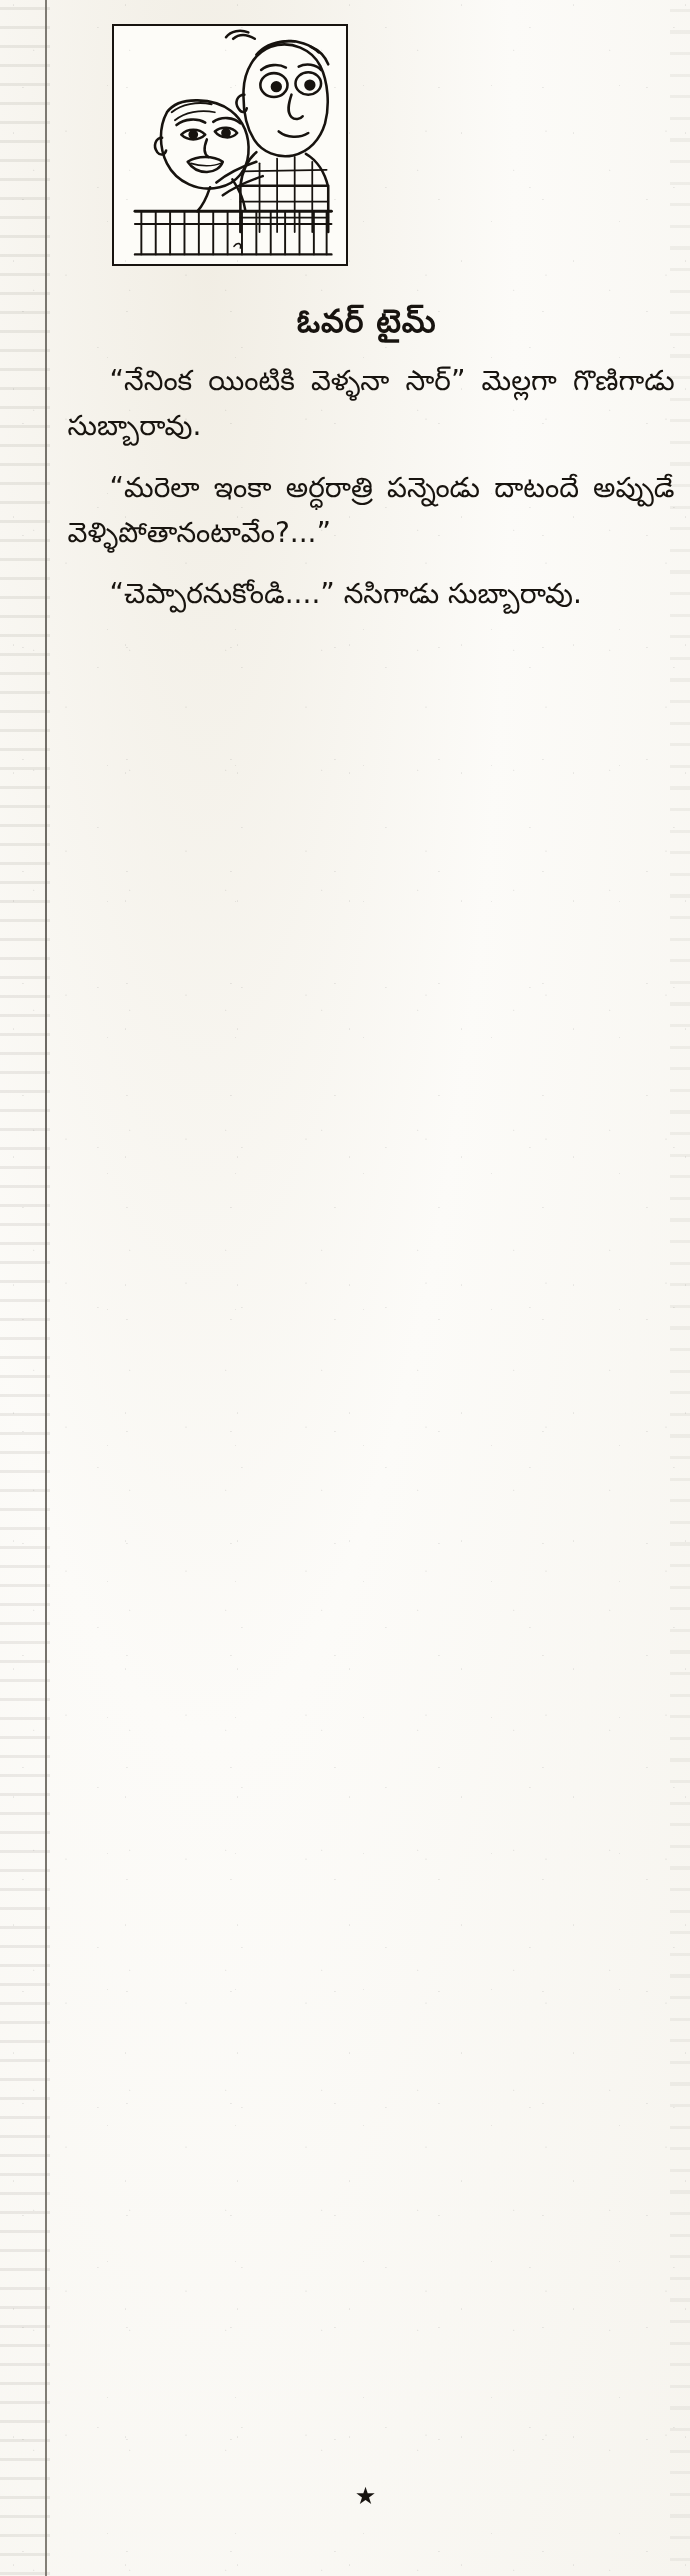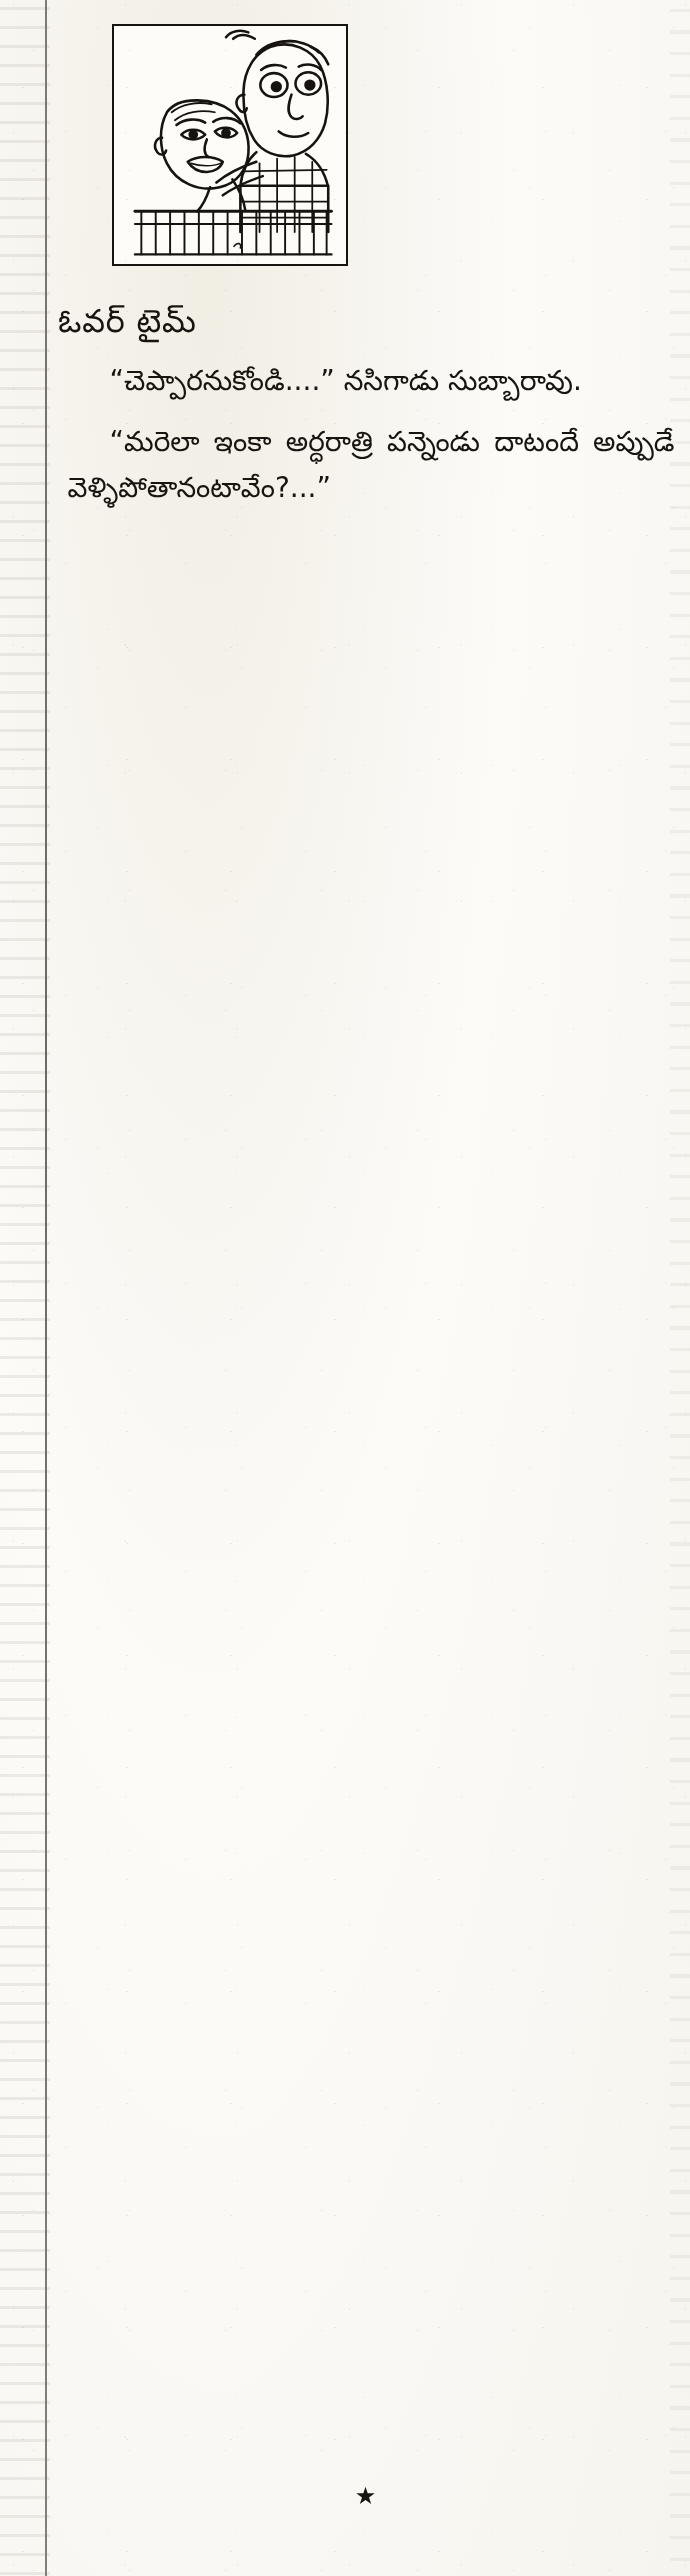--- a/index.html
+++ b/index.html
@@ -96,26 +96,27 @@
   }
   .cartoon-box svg {
     display: block;
     width: 100%;
     height: 100%;
   }
 
   
   .headline {
     position: absolute;
-    left: 8px;
+    left: 1px;
     top: 302px;
     width: 631px;
+    text-align: center;
     font-family: "DejaVu Sans", sans-serif;
     font-size: 32px;
-    font-weight: 400;
+    font-weight: 700;
     color: #17130f;
     letter-spacing: 0.8px;
   }
 
   
   .body-text {
     position: absolute;
     left: 17.6px;
     top: 358px;
     width: 607px;
@@ -258,22 +259,23 @@
           <path d="M26 286 L272 286" stroke-width="3"></path>
 
           <path d="M150 276 C154 270 160 272 158 278" stroke-width="2"></path>
         </g>
       </svg>
     </div>
 
     <div class="headline">ఓవర్ టైమ్</div>
 
     <div class="body-text">
+      <p class="para q">“నేనింక యింటికి వెళ్ళనా సార్” మెల్లగా గొణిగాడు సుబ్బారావు.</p>
+      <p class="para q">“మరెలా ఇంకా అర్ధరాత్రి పన్నెండు దాటందే అప్పుడే వెళ్ళిపోతానంటావేం?...”</p>
       <p class="para q">“చెప్పారనుకోండి....” నసిగాడు సుబ్బారావు.</p>
-      <p class="para q">“మరెలా ఇంకా అర్ధరాత్రి పన్నెండు దాటందే అప్పుడే వెళ్ళిపోతానంటావేం?...”</p>
     </div>
 
     <div class="end-star">★</div>
 
   </div>
 
   <div class="speckle"></div>
 </div>
 
 

